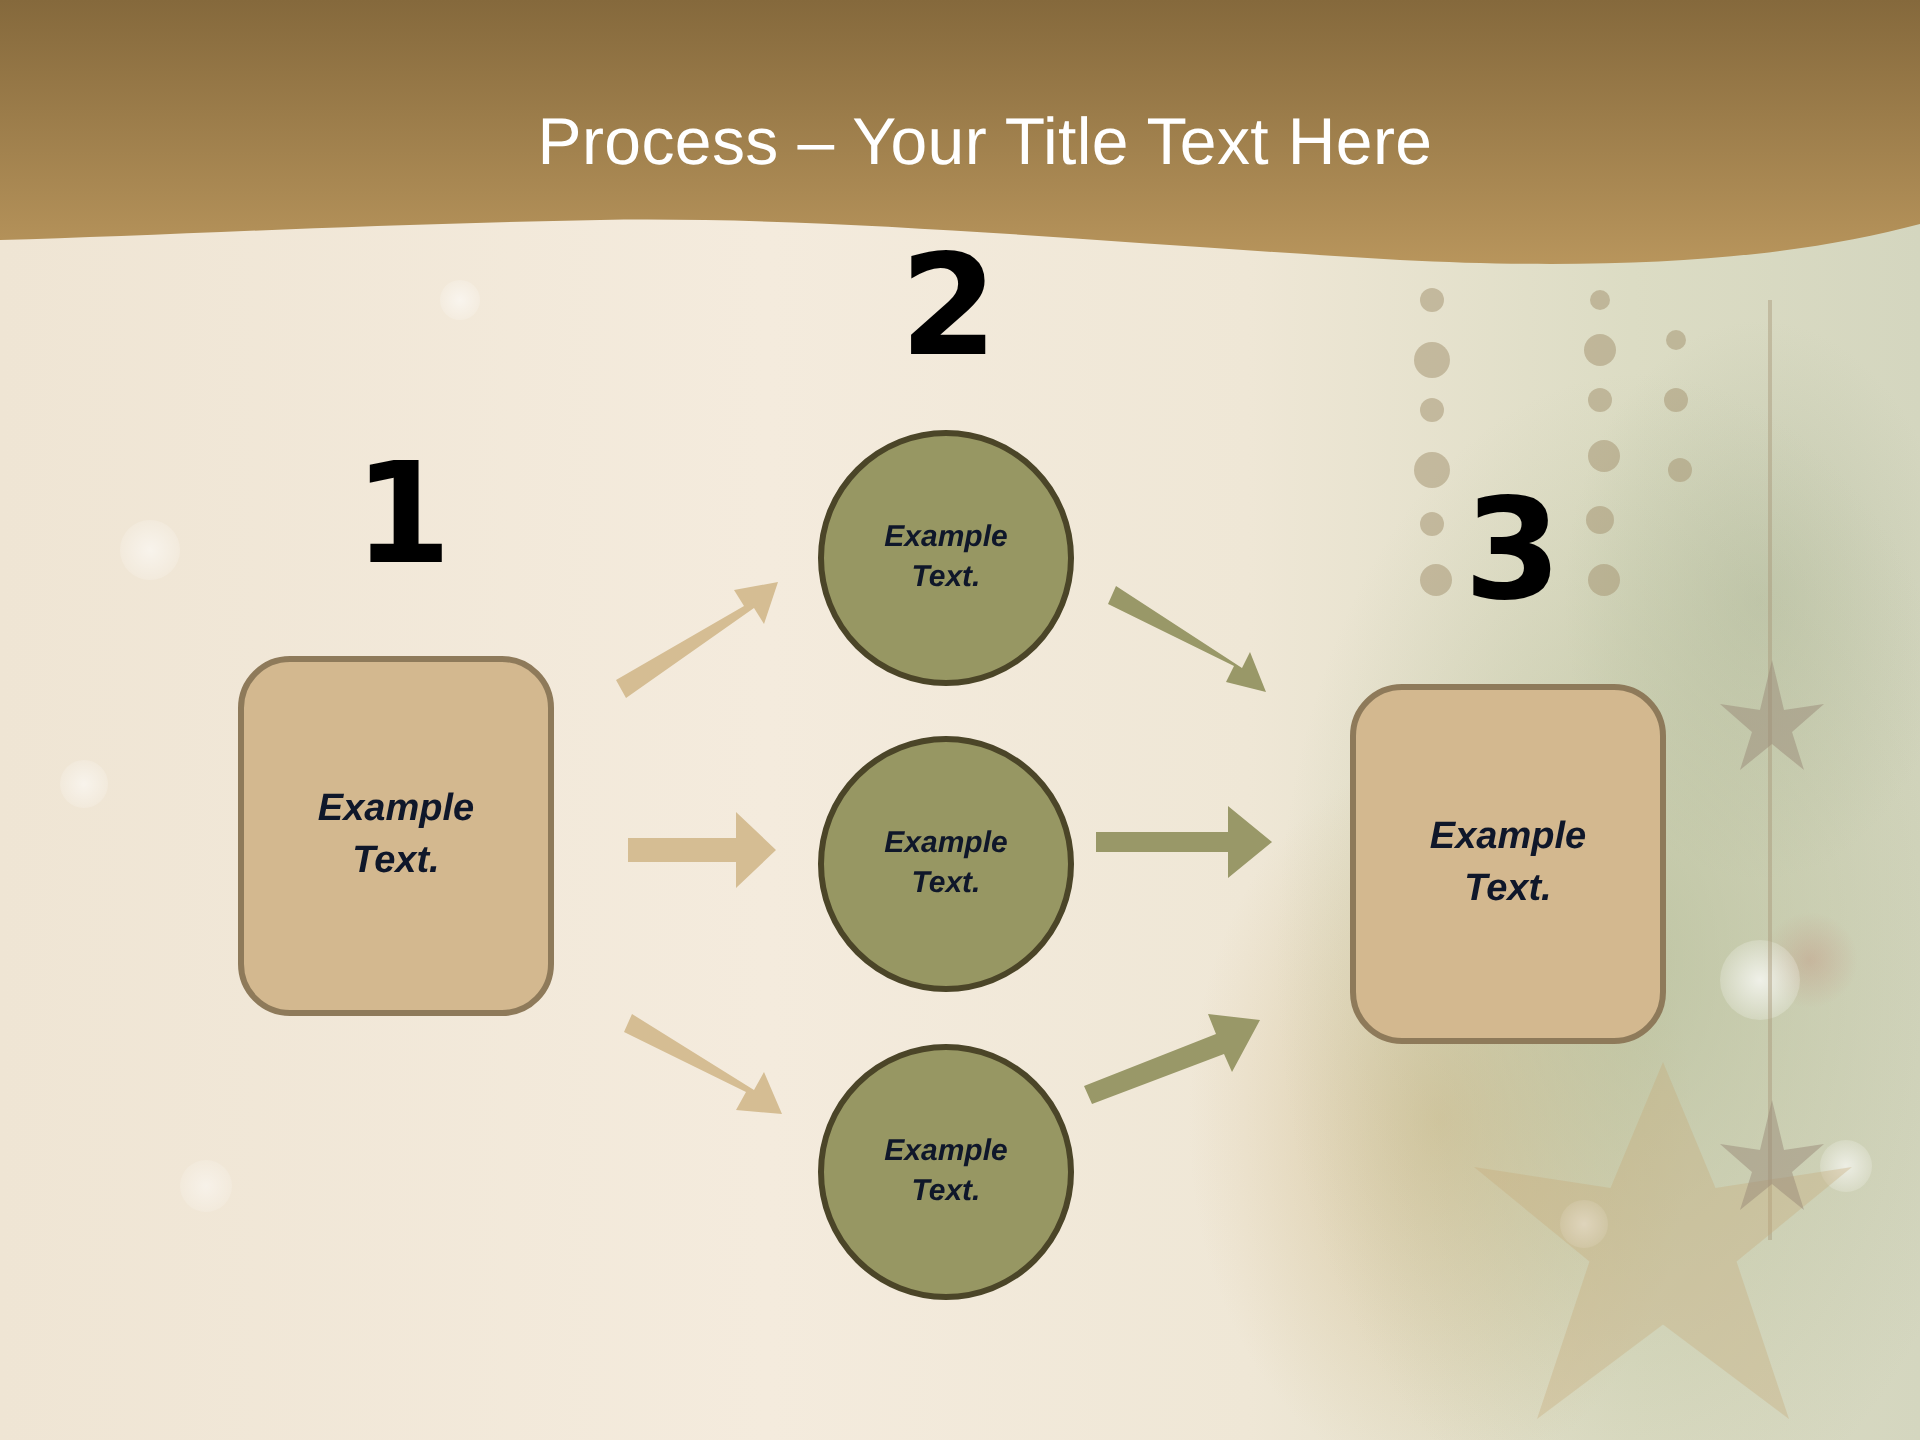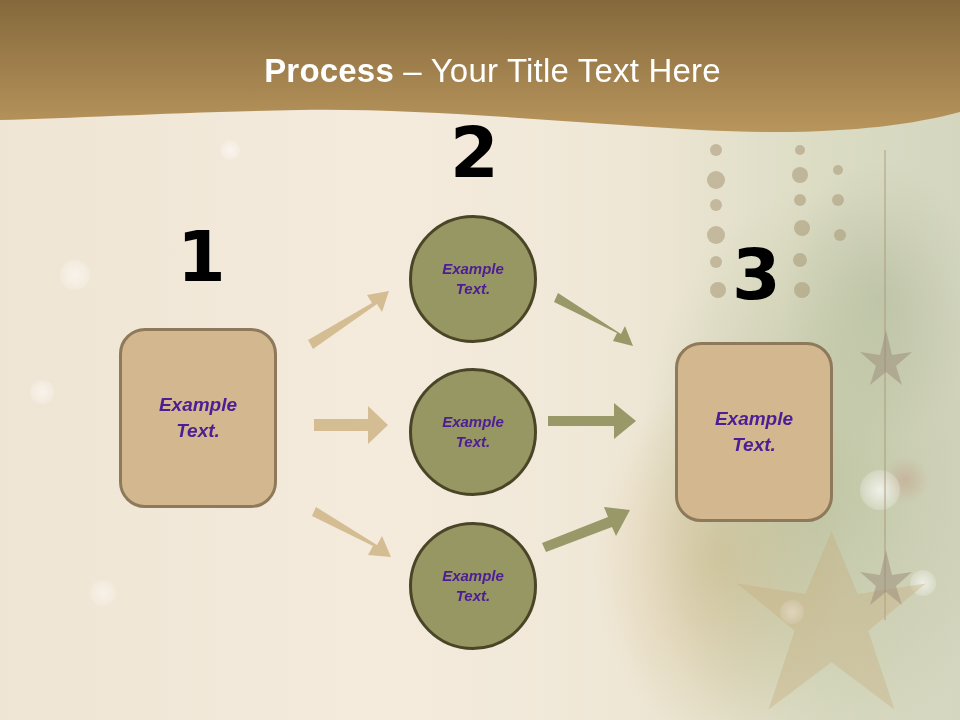--- a/index.html
+++ b/index.html
@@ -7,25 +7,25 @@
   .bg{position:absolute;inset:0;
     background:
       radial-gradient(ellipse 260px 420px at 820px 480px, rgba(170,180,140,0.55), rgba(0,0,0,0) 70%),
       radial-gradient(ellipse 180px 260px at 720px 560px, rgba(200,170,110,0.45), rgba(0,0,0,0) 70%),
       radial-gradient(ellipse 140px 200px at 880px 300px, rgba(170,180,150,0.45), rgba(0,0,0,0) 70%),
       radial-gradient(circle 30px at 905px 480px, rgba(200,120,110,0.35), rgba(0,0,0,0) 80%),
       linear-gradient(90deg,#efe5d4 0%,#f4ebdd 40%,#efe7d6 65%,#dcdcc4 85%,#d4d6bf 100%);}
   .sparkle{position:absolute;border-radius:50%;background:radial-gradient(circle,rgba(255,255,255,0.9),rgba(255,255,255,0));}
   .header{position:absolute;left:0;top:0;width:960px;height:140px;}
   .title{position:absolute;left:0;top:52px;width:985px;text-align:center;color:#fff;font-size:33px;letter-spacing:0.2px;}
-  .title b{font-weight:bold;}
+  .title b{font-weight:normal;}
   .num{position:absolute;font-weight:bold;font-size:70px;color:#000;line-height:1;font-family:"DejaVu Sans",sans-serif;}
   .box{position:absolute;background:#d3b88f;border:3px solid #8e7a5a;border-radius:26px;box-sizing:border-box;display:flex;align-items:center;justify-content:center;text-align:center;}
   .circle{position:absolute;width:128px;height:128px;border-radius:50%;background:#979763;border:3px solid #4b4528;box-sizing:border-box;display:flex;align-items:center;justify-content:center;text-align:center;}
-  .label{color:#4c1d95;font-style:italic;font-weight:bold;line-height:1.35;}
+  .label{color:#0f172a;font-style:italic;font-weight:bold;line-height:1.35;}
   .box .label{font-size:19px;}
   .circle .label{font-size:15px;}
   svg.arrows{position:absolute;left:0;top:0;}
 </style>
 </head>
 <body>
 
 <div class="bg"></div>
 
 <div class="sparkle" style="left:60px;top:260px;width:30px;height:30px;opacity:.6"></div>

